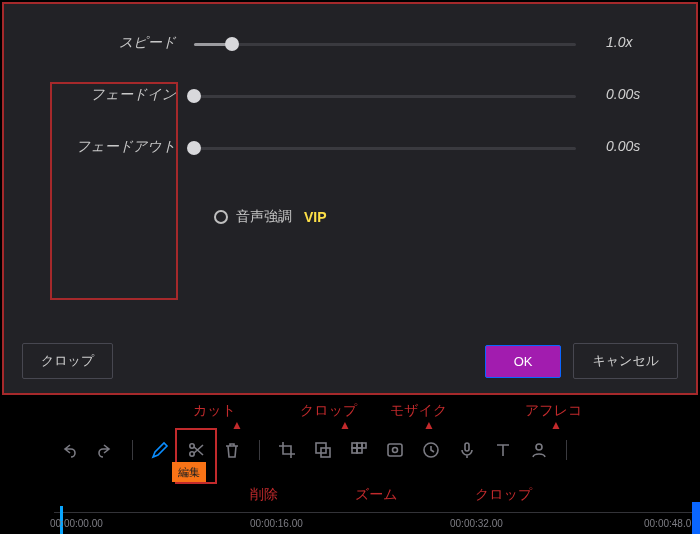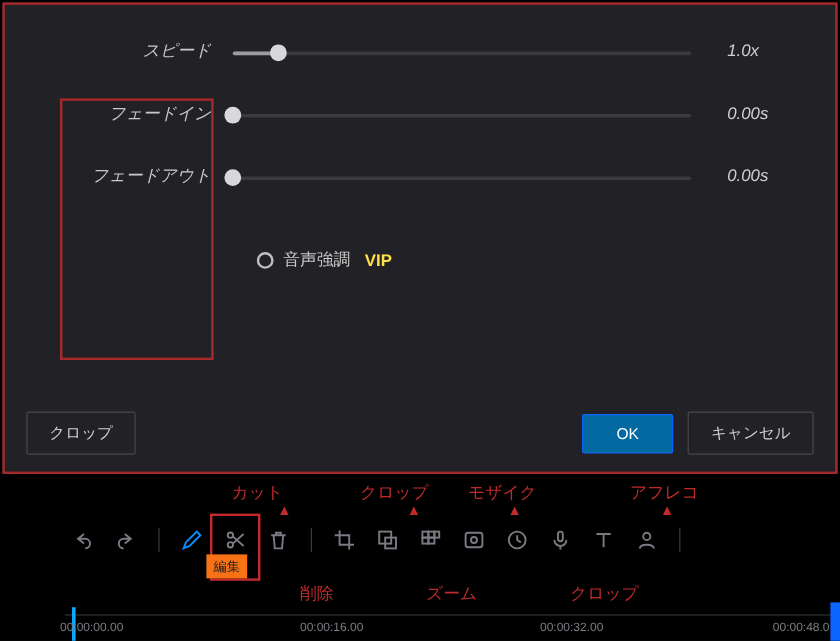--- a/index.html
+++ b/index.html
@@ -27,21 +27,21 @@
 
     .voice-row { display: flex; align-items: center; margin-left: 180px; margin-top: 18px; gap: 8px; color: #c8c8c8; font-size: 14px; }
     .radio { width: 14px; height: 14px; border: 2px solid #bfbfbf; border-radius: 50%; }
     .vip { color: #fde047; font-weight: bold; margin-left: 4px; }
 
     .btnbar { position: absolute; left: 0; right: 0; bottom: 14px; display: flex; align-items: center; padding: 0 18px; }
     .btn {
       padding: 8px 18px; color: #cfcfcf; font-size: 13px; background: transparent;
       border: 1px solid #474750; border-radius: 2px; cursor: pointer;
     }
-    .btn.primary { background: #0369a1; border-color: #0a66ff; color: #fff; padding: 8px 28px; }
+    .btn.primary { background: #a21caf; border-color: #0a66ff; color: #fff; padding: 8px 28px; }
     .spacer { flex: 1; }
     .gap { width: 12px; }
 
     
     .ann-row1 { position: absolute; left: 0; right: 0; top: 402px; height: 24px; }
     .ann { position: absolute; color: #c22a2c; font-size: 14px; white-space: nowrap; }
     .arrow { position: absolute; color: #c22a2c; font-size: 12px; line-height: 10px; }
 
     
     .toolbar {

